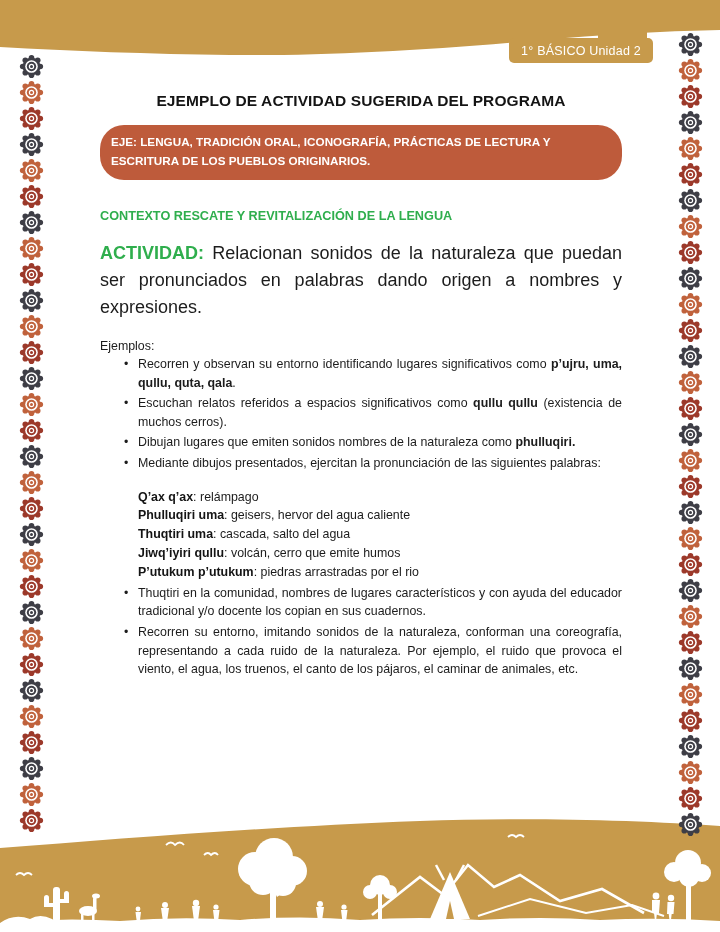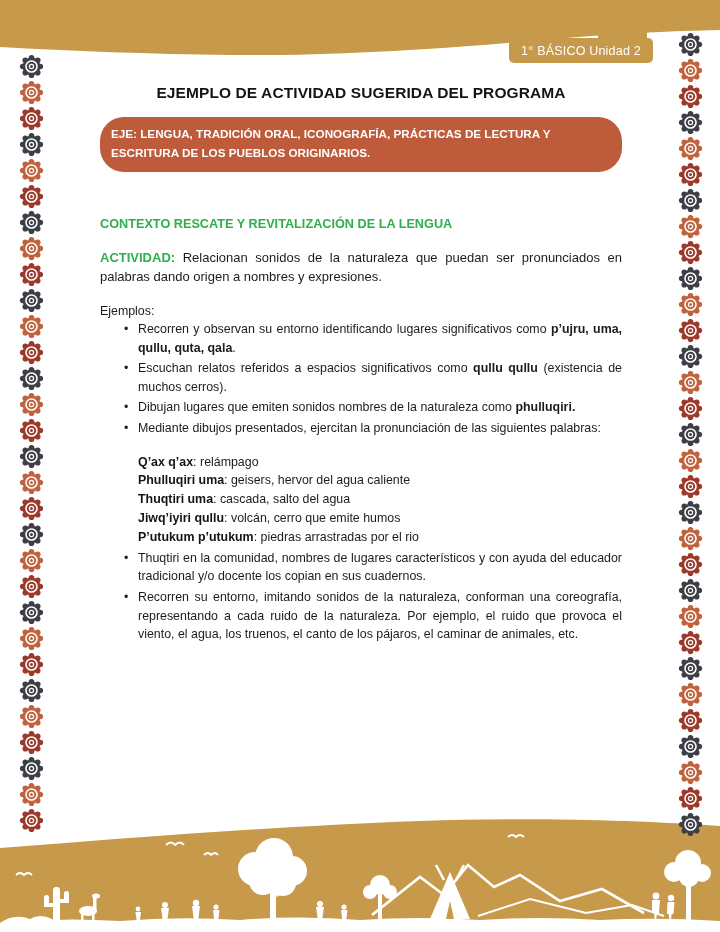--- a/index.html
+++ b/index.html
@@ -19,31 +19,31 @@
   }
   .badge-tab{position:absolute;top:28px;left:598px;width:49px;height:12px;background:#c79a4b;}
   
   .chain{position:absolute;display:flex;flex-direction:column;gap:1px;z-index:3;}
   .chain-left{left:19px;top:54px;}
   .chain-right{left:678px;top:32px;}
   .chain svg{display:block;}
   
   .content{position:absolute;left:100px;top:84px;width:522px;}
   .page-title{
-    font-size:15.5px;font-weight:bold;text-align:center;margin:0;
+    font-size:15.5px;font-weight:bold;text-align:center;margin:8px;
     letter-spacing:.1px;color:#141414;
   }
   .eje-banner{
     margin-top:15px;background:#be5b3b;color:#fff;font-weight:bold;
     font-size:11.7px;line-height:1.62;padding:8px 11px 9px;border-radius:24px;
   }
   .context-heading{
-    margin-top:45px;color:#2fae4d;font-weight:bold;font-size:12.7px;
+    margin-top:29px;color:#2fae4d;font-weight:bold;font-size:12.7px;
   }
-  .activity-para{margin-top:17px;font-size:13px;line-height:1.5;text-align:justify;}
+  .activity-para{margin-top:17px;font-size:18px;line-height:1.5;text-align:justify;}
   .activity-label{color:#2fae4d;font-weight:bold;}
   .examples-label{margin-top:17px;font-size:12.4px;}
   ul.bullets{margin:1px 0 0;padding:0 0 0 24px;list-style:none;}
   ul.bullets li{
     font-size:12.4px;line-height:1.5;text-align:justify;margin-top:2px;
     padding-left:14px;position:relative;
   }
   ul.bullets li::before{
     content:"\2022";position:absolute;left:0;top:0;font-size:12.4px;
   }

